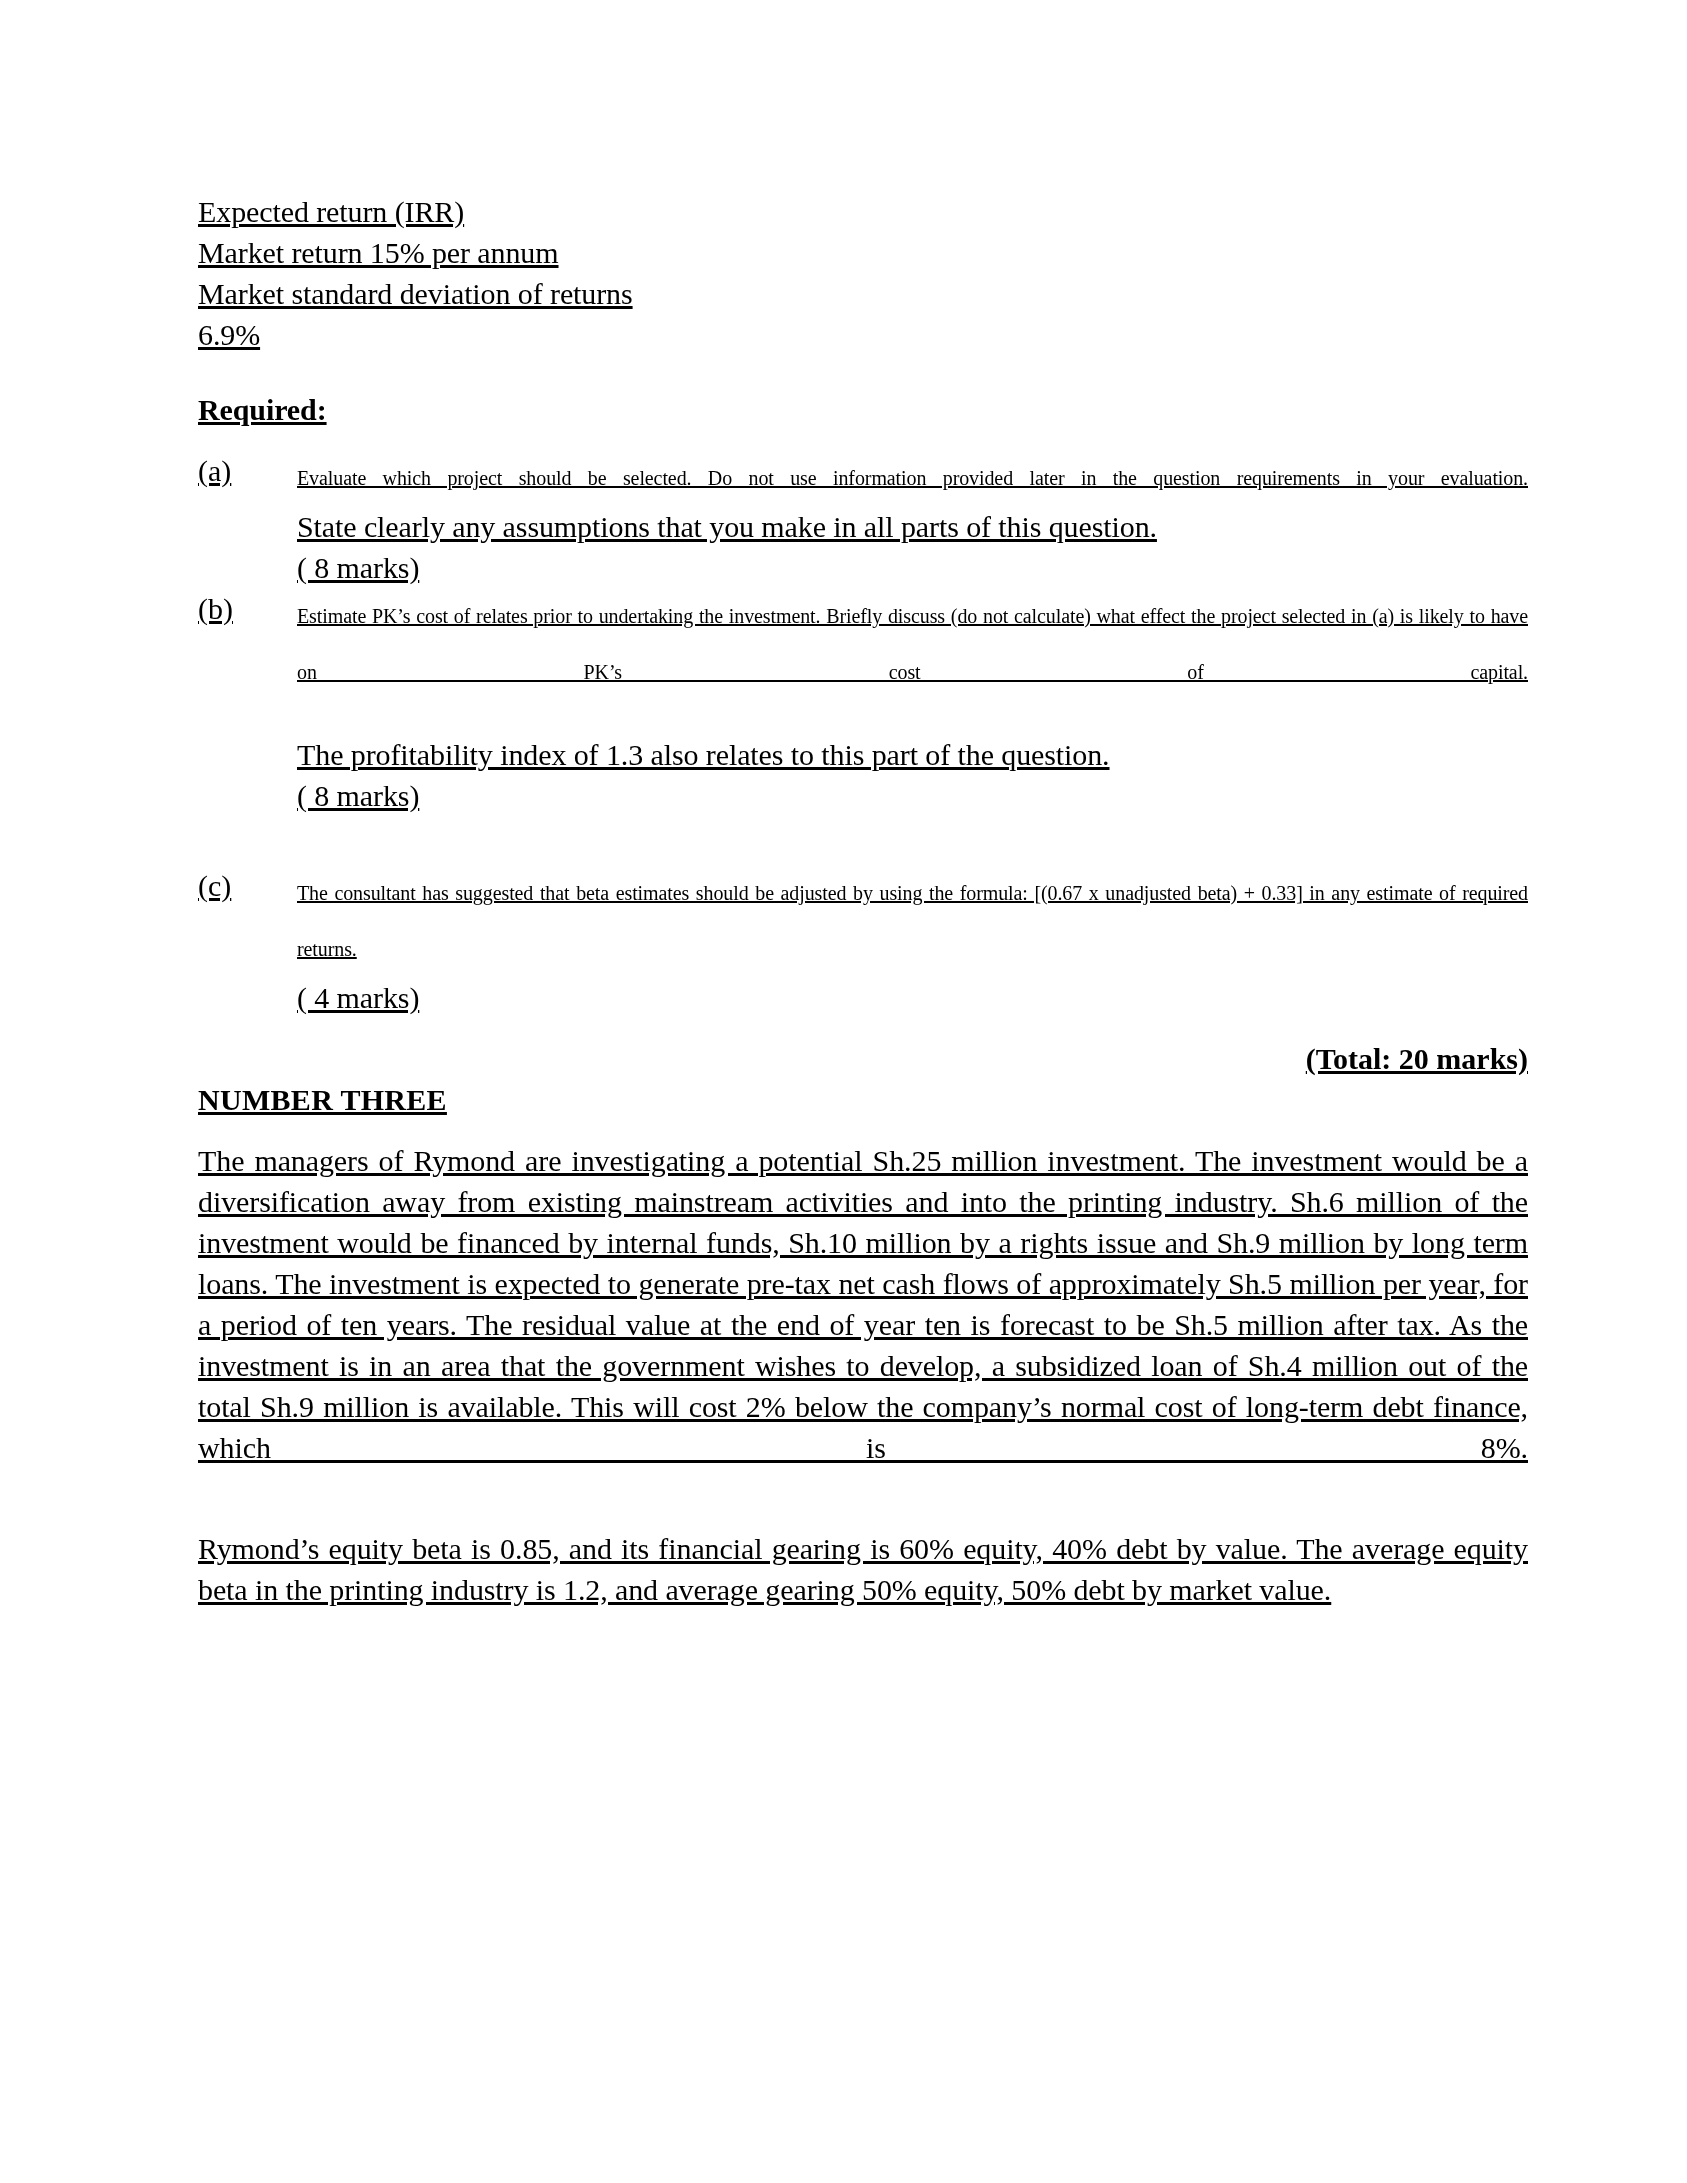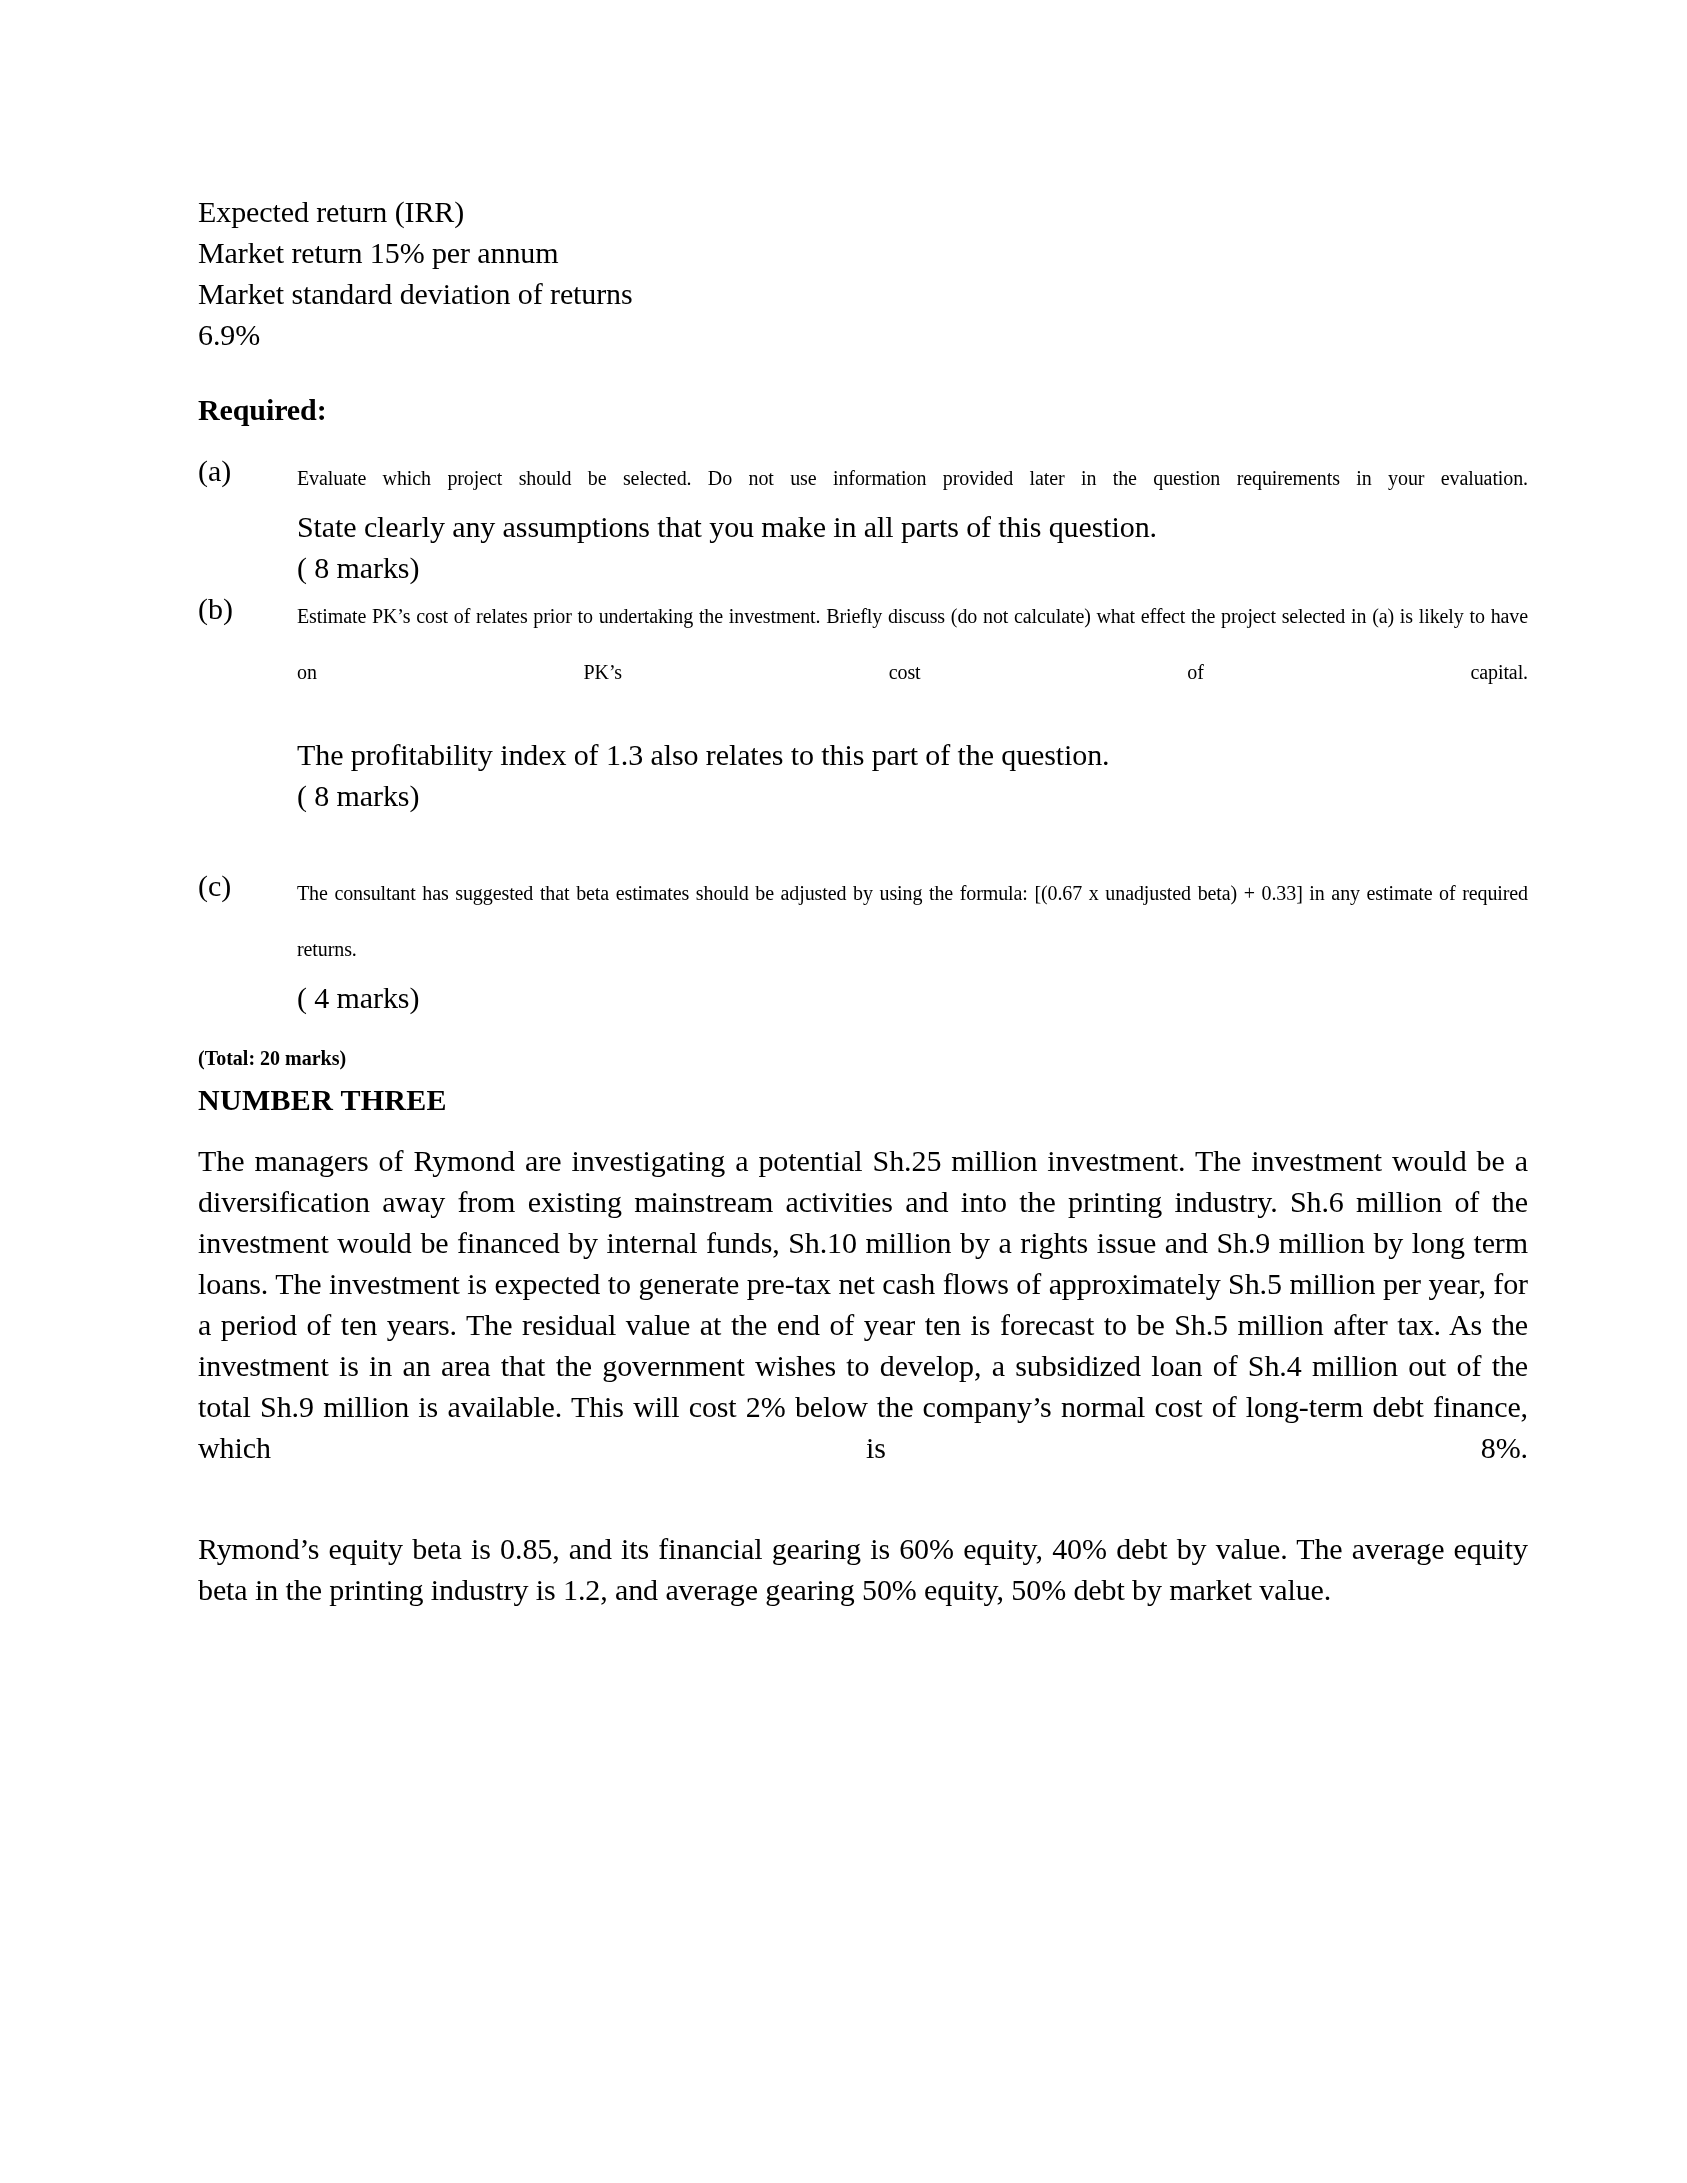--- a/index.html
+++ b/index.html
@@ -25,20 +25,21 @@
     height: 2183px;
     background: #ffffff;
     overflow: hidden;
   }
 
   .content {
     position: absolute;
     left: 198px;
     top: 191px;
     width: 1330px;
+    text-decoration: underline;
   }
 
   
   .line,
   .para,
   .item-body > div,
   .heading,
   .bold-line {
     font-size: 30px;
     line-height: 41px;
@@ -64,22 +65,22 @@
     font-weight: bold;
   }
 
   .heading {
     font-weight: bold;
     letter-spacing: 0.3px;
   }
 
   .total-marks {
     font-weight: bold;
-    text-align: left;
-    font-size: 20px;
+    text-align: right;
+    font-size: 30px;
     line-height: 41px;
   }
 
   
   .item {
     display: flex;
     align-items: flex-start;
     width: 1330px;
   }
 

